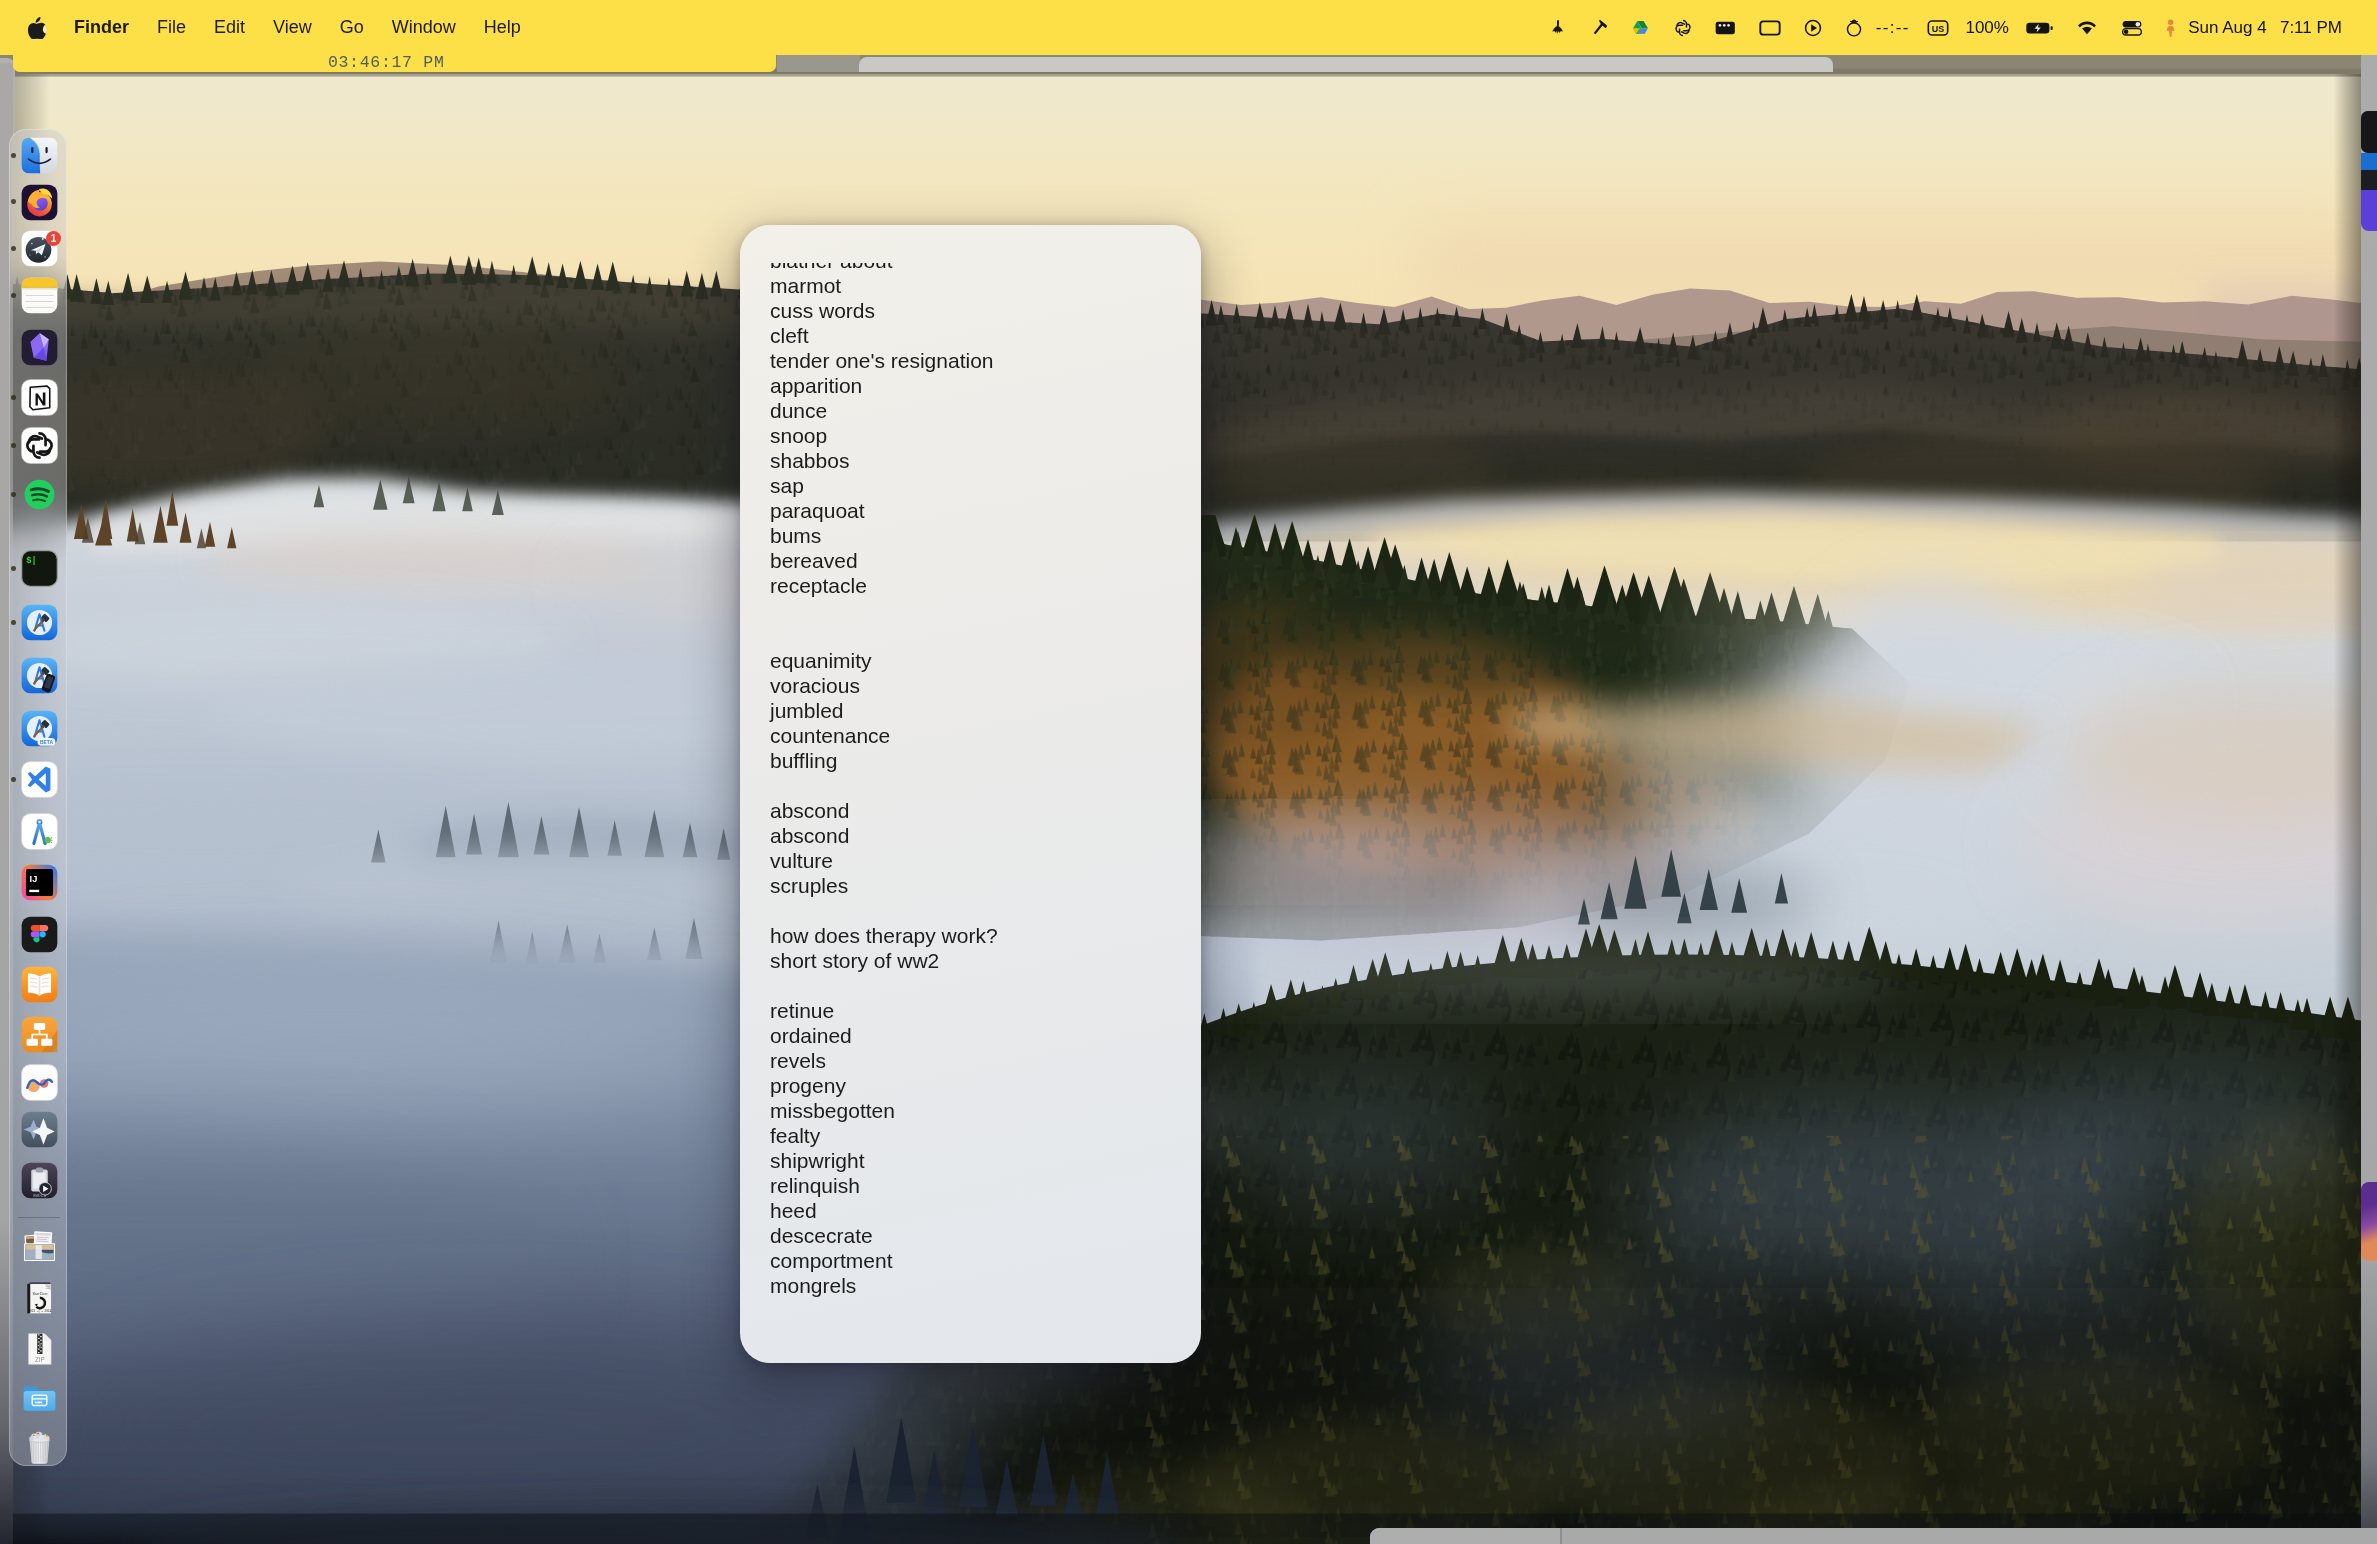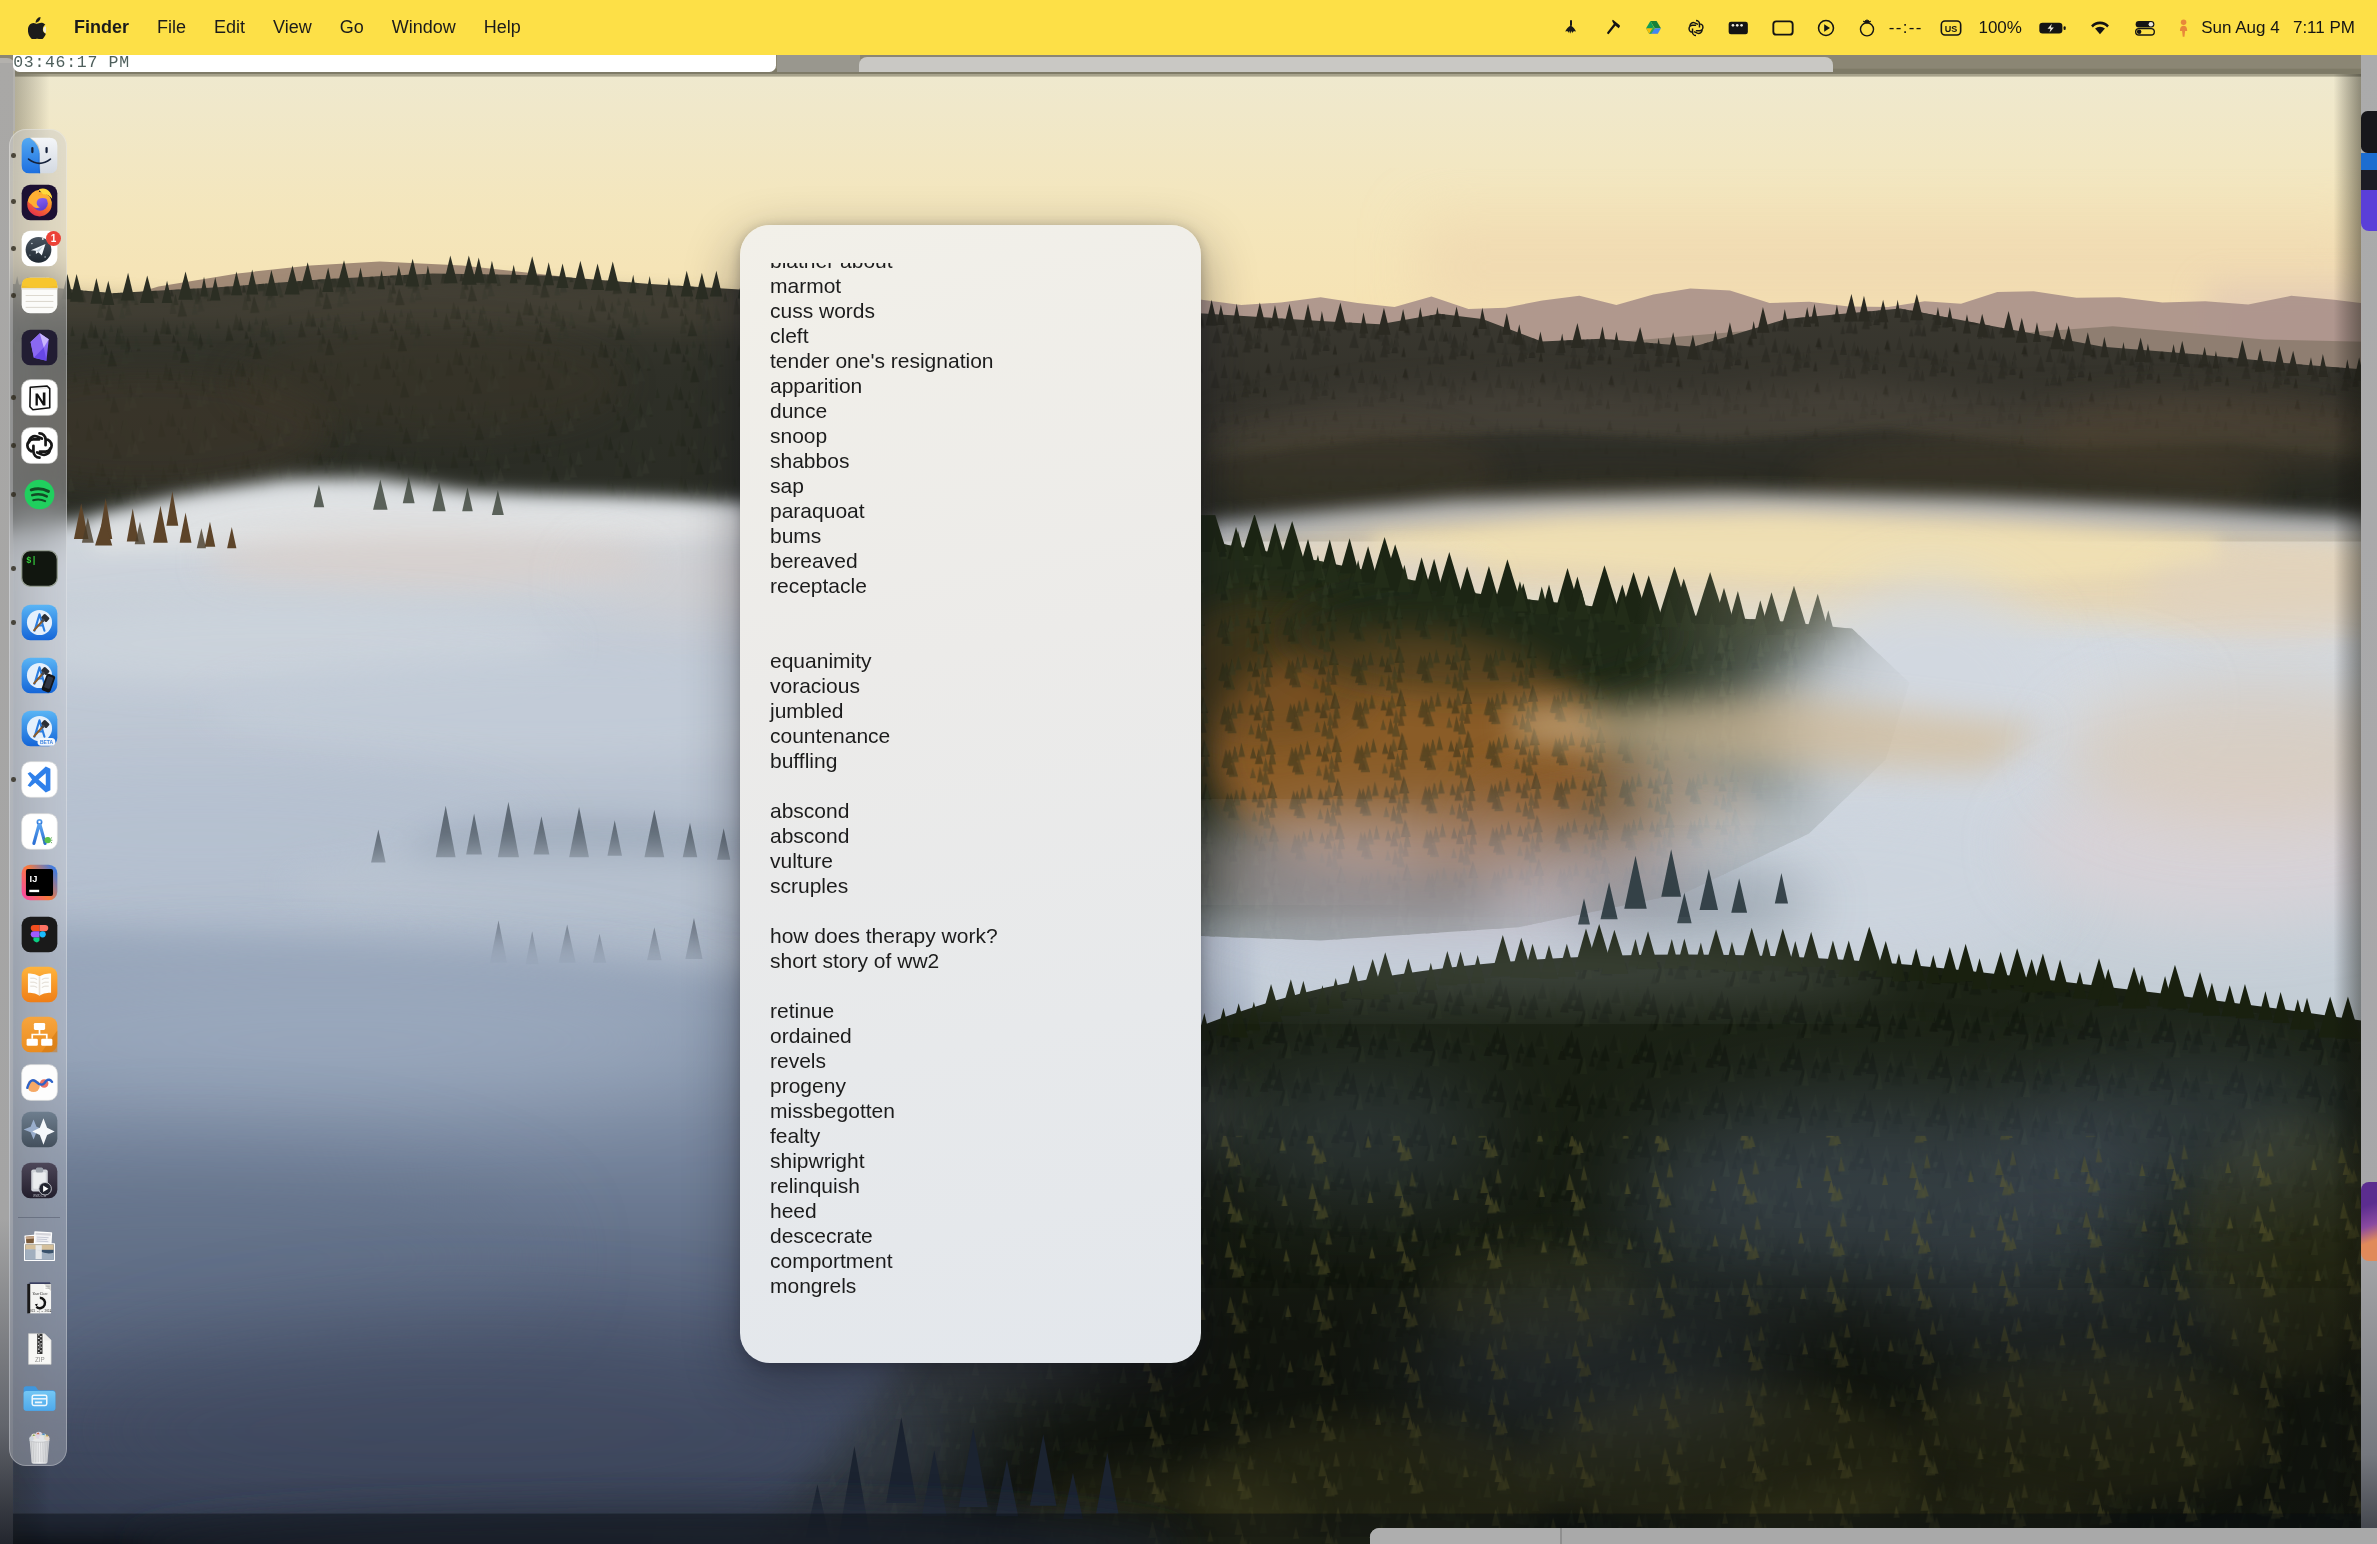--- a/index.html
+++ b/index.html
@@ -4,21 +4,21 @@
 * { margin:0; padding:0; box-sizing:border-box; }
 html,body { width:2377px; height:1544px; overflow:hidden; background:#000; font-family:"Liberation Sans", sans-serif; }
 #stage { position:relative; width:2377px; height:1544px; }
 #wp { position:absolute; left:0; top:0; }
 #menubar { position:absolute; left:0; top:0; width:2377px; height:55px; background:#fde047; display:flex; align-items:center; color:#1b1b1b; font-size:18px; }
 #menubar .item { padding:0 14px; }
 #apl { margin-left:28px; display:block; }
 #mright { margin-left:auto; display:flex; align-items:center; padding-right:22px; }
 #mright svg { margin:0 10.6px; display:block; }
 .mtxt { font-size:17px; color:#141414; margin:0 5.3px; white-space:nowrap; }
-#blackbar { position:absolute; left:13.2px; top:55px; width:763px; height:16.5px; background:#ffffff; border-radius:0 0 6.6px 6.6px; color:#4e5f5c; font-family:"Liberation Mono",monospace; font-size:16.5px; line-height:16.5px; text-align:left; padding-right:17px; letter-spacing:0.7px; }
+#blackbar { position:absolute; left:13.2px; top:55px; width:763px; height:16.5px; background:#fde047; border-radius:0 0 6.6px 6.6px; color:#4e5f5c; font-family:"Liberation Mono",monospace; font-size:16.5px; line-height:16.5px; text-align:center; padding-right:17px; letter-spacing:0.7px; }
 #midgray { position:absolute; left:777px; top:55px; width:83px; height:17px; background:#99978e; }
 #lightbar { position:absolute; left:859px; top:57px; width:974px; height:15px; background:#c9c8c4; border-radius:8px 8px 0 0; }
 #lefttab { position:absolute; left:0; top:58px; width:14.5px; height:73px; background:#b3b1ad; border-radius:0 8px 0 0; }
 #leftstrip { position:absolute; left:0; top:63px; width:13.2px; height:1481px; background:linear-gradient(#a9a8a6 0%, #a4a4a4 78%, #62656c 92%, #23262e 100%); }
 #rightstrip { position:absolute; right:0; top:55px; width:16px; height:1489px; background:linear-gradient(#ababab 0%, #a6a6a8 80%, #75787e 94%, #3a3d44 100%); }
 #dock { position:absolute; left:9.2px; top:129px; width:58px; height:1337px; border-radius:17px; background:rgba(202,206,214,0.38); border:0.7px solid rgba(255,255,255,0.28); -webkit-backdrop-filter: blur(22.5px); backdrop-filter: blur(22.5px); }
 #icons svg.di, #icons .dot, #icons .badge { position:absolute; }
 .dot { left:11.2px; width:4.6px; height:4.6px; border-radius:50%; background:rgba(45,40,28,0.8); }
 .badge { width:15px; height:15px; border-radius:50%; background:#ec4338; color:#fff; font-size:10px; text-align:center; line-height:15px; font-weight:bold; }
 #panel { position:absolute; left:740px; top:225px; width:461px; height:1138px; border-radius:30px; background:linear-gradient(168deg, #f2f0e9 0%, #ecebe9 38%, #e7e9eb 70%, #e3e7ec 100%); box-shadow: 0 20px 53px rgba(20,20,30,0.45), 0 2.6px 12px rgba(20,20,30,0.25); }
@@ -875,21 +875,21 @@
             <rect x="4" y="15.9" width="28" height="9.6" rx="4.8" fill="none" stroke="#141414" stroke-width="2"></rect>
             <circle cx="26.8" cy="9.3" r="3.4" fill="#eee9da"></circle>
             <circle cx="9.2" cy="20.7" r="3.4"></circle>
           </g>
         </svg>
 <svg width="11.2" height="21" viewBox="0 0 17 32">
           <circle cx="8.5" cy="8" r="4.2" fill="#e8883a"></circle>
           <path d="M8.5,13.5 c-4.5,0 -5.5,4.5 -5.5,8 l3.2,0 1,8.5 l2.6,0 1,-8.5 l3.2,0 c0,-3.5 -1,-8 -5.5,-8 Z" fill="#e8883a"></path>
         </svg>
 <span class="mtxt" style="margin-left:1px">Sun Aug 4</span>
-<span class="mtxt" style="margin-left:8px;margin-right:0">7:11 PM</span>
+<span class="mtxt" style="margin-left:8px;margin-right:13px">7:11 PM</span>
 </div>
 </div>
 <div id="dock"></div>
 <div id="icons">
 <svg class="di" style="top:137px;left:20.5px" width="37" height="37" viewBox="0 0 56 56">
         <defs>
           <linearGradient id="fb" x1="0" y1="0" x2="0" y2="1">
             <stop offset="0" stop-color="#55aaf2"></stop>
             <stop offset="1" stop-color="#1d6fe0"></stop>
           </linearGradient>

